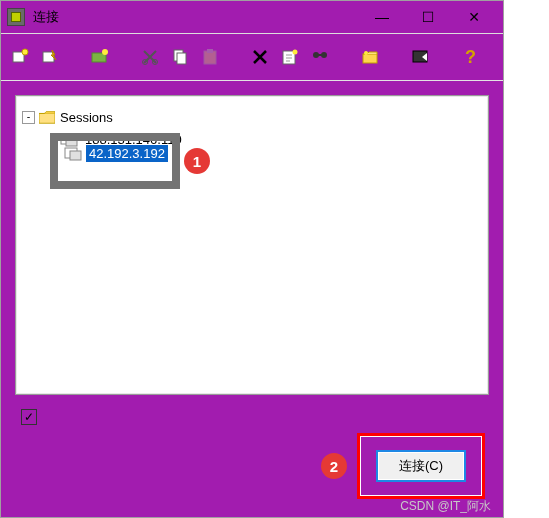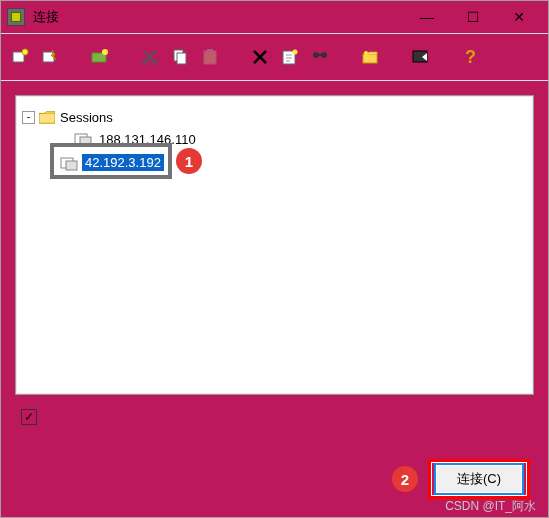--- a/index.html
+++ b/index.html
@@ -1,37 +1,37 @@
 <!DOCTYPE html>
 <html><head>
 <meta charset="utf-8">
 <style>
   body{margin:0;font-family:"Microsoft YaHei",Tahoma,sans-serif;font-size:13px;background:#fff}
-  .window{width:549px;height:518px;background:#be185d;border:1px solid #a0a0a0;box-sizing:border-box;position:relative}
+  .window{width:504px;height:518px;background:#a21caf;border:1px solid #a0a0a0;box-sizing:border-box;position:relative}
   .titlebar{height:32px;display:flex;align-items:center;padding:0 6px;border-bottom:1px solid #ddd}
   .app-icon{width:16px;height:16px;background:#6a6a6a;border:1px solid #444;position:relative;margin-right:8px}
   .app-icon::after{content:"";position:absolute;inset:3px;background:#c0d000;border:1px solid #556600}
   .title{flex:1}
   .winbtns{display:flex;gap:0}
   .winbtn{width:46px;height:28px;display:flex;align-items:center;justify-content:center;font-size:14px}
   .toolbar{height:38px;padding:4px 8px;display:flex;align-items:center;gap:8px;border-bottom:1px solid #e3e3e3}
   .tico{width:22px;height:22px;display:flex;align-items:center;justify-content:center}
   .tico svg{width:20px;height:20px}
   .sep-gap{width:12px}
   .content{padding:14px}
   .tree-box{border:1px solid #999;height:300px;padding:10px 6px;background:#fff;box-shadow:inset 0 0 0 1px #e8e8e8;box-sizing:border-box}
   .tree-row{display:flex;align-items:center;height:22px;position:relative}
   .exp{width:11px;height:11px;border:1px solid #999;display:flex;align-items:center;justify-content:center;font-size:10px;line-height:1;margin-right:4px;background:#fff;font-family:monospace}
   .folder-icon{width:16px;height:14px}
   .sess-icon{width:18px;height:16px}
   .label{padding:1px 3px}
   .selected{background:#0a64c8;color:#fff}
-  .child{margin-left:52px}
+  .child{margin-left:38px}
   .child.sel{margin-left:28px}
-  .sel-wrap{border:4px solid #737373;padding:0 4px 4px 6px;display:flex;align-items:flex-end;height:24px}
+  .sel-wrap{border:8px solid #737373;padding:0 4px 16px 6px;display:flex;align-items:center;height:24px}
   .badge{width:26px;height:26px;border-radius:50%;background:#e53935;color:#fff;display:flex;align-items:center;justify-content:center;font-weight:bold;font-size:15px;margin-left:4px}
   .checks{display:flex;justify-content:space-between;margin-top:14px;padding:0 6px}
   .chk-wrap{display:flex;align-items:center;gap:6px}
   .chk{width:14px;height:14px;border:1px solid #333;display:flex;align-items:center;justify-content:center;font-size:12px}
   .footer{position:absolute;bottom:18px;right:18px;display:flex;align-items:center;gap:10px}
   .btn{min-width:86px;height:28px;border:1px solid #888;background:#f0f0f0;display:flex;align-items:center;justify-content:center;box-shadow:inset 0 0 0 1px #fff}
   .btn.primary-wrap{border:3px solid #f00;padding:4px}
   .btn.primary{border:2px solid #1e88e5}
   .watermark{position:absolute;bottom:2px;right:12px;color:#c8c8c8;font-size:12px}
 </style>
@@ -169,19 +169,19 @@
 
     <div class="checks">
       <div class="chk-wrap">
         <div class="chk">✓</div>
       </div>
     </div>
   </div>
 
   <div class="footer">
     <div class="badge">2</div>
-    <div class="primary-wrap btn" style="padding:3px;background:transparent;border:3px solid #f00;min-width:auto">
+    <div class="primary-wrap btn" style="padding:16px;background:transparent;border:3px solid #f00;min-width:auto">
       <div class="btn primary">连接(C)</div>
     </div>
   </div>
 
   <div class="watermark">CSDN @IT_阿水</div>
 </div>
 
 </body></html>

